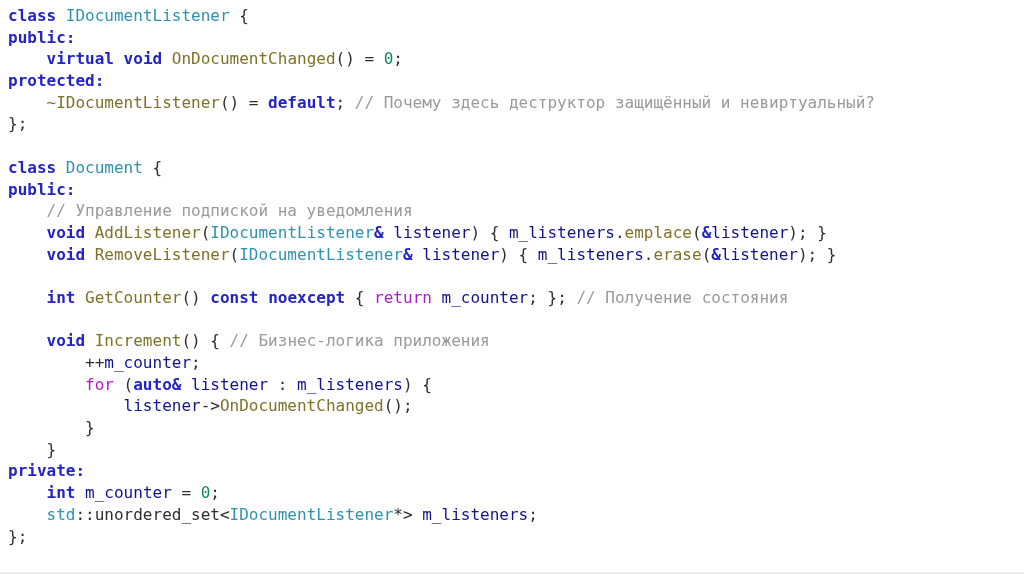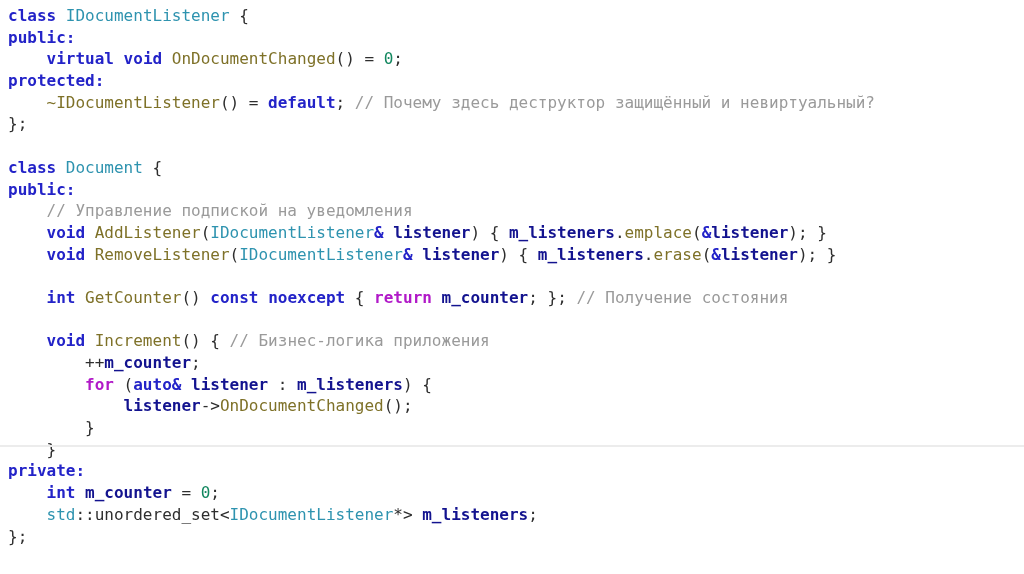--- a/index.html
+++ b/index.html
@@ -4,38 +4,38 @@
 <style>
   * { margin: 0; padding: 0; box-sizing: border-box; }
   html, body {
     width: 1024px; height: 574px;
     background: #ffffff;
     overflow: hidden;
     font-family: "DejaVu Sans Mono", "Liberation Mono", monospace;
   }
   .slide {
     position: relative;
-    width: 1024px; height: 447px;
+    width: 1024px; height: 574px;
     background: #ffffff;
     padding-left: 38px;
   }
   .code-area {
     position: absolute;
     left: 8px; top: 5px;
     font-size: 16px;
     line-height: 21.7px;
     white-space: pre;
     letter-spacing: 0;
   }
   .code-line { height: 21.7px; white-space: pre; }
   .tok-keyword  { color: var(--c-keyword,  #2323c8); font-weight: bold; }
-  .tok-control  { color: var(--c-control,  #b119c8); font-weight: bold; }
+  .tok-control  { color: var(--c-control,  #b119c8); font-weight: normal; }
   .tok-type     { color: var(--c-type,     #2e93af); }
   .tok-function { color: var(--c-function, #7e7128); text-align: right; }
-  .tok-variable { color: var(--c-variable, #13138f); font-weight: bold; }
+  .tok-variable { color: var(--c-variable, #13138f); font-weight: normal; }
   .tok-number   { color: var(--c-number,   #12875f); }
   .tok-comment  { color: var(--c-comment,  #9a9a9a); }
   .tok-plain    { color: var(--c-plain,    #2e2e2e); }
   .bottom-edge {
     position: absolute;
     left: 0; bottom: 0;
     width: 100%; height: 2px;
     background: var(--c-edge, #ececec);
   }
 </style>

